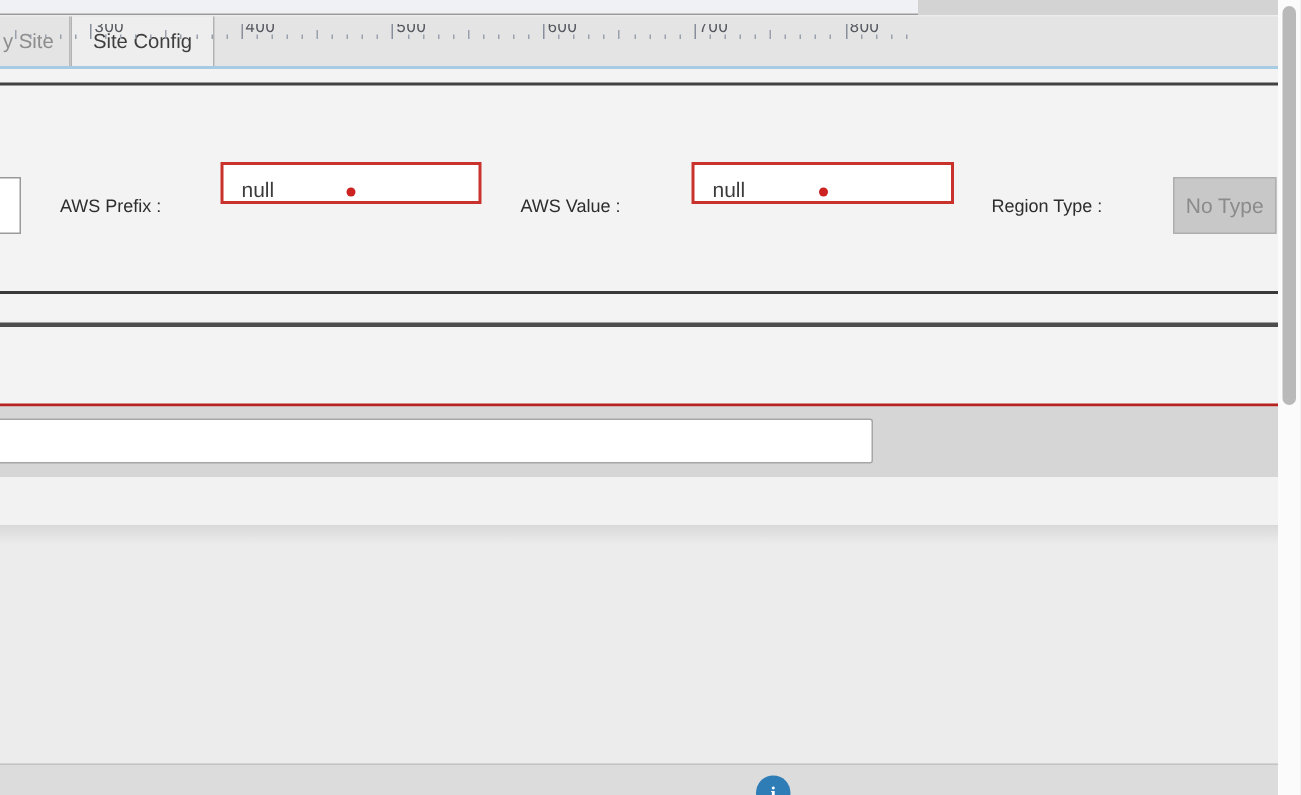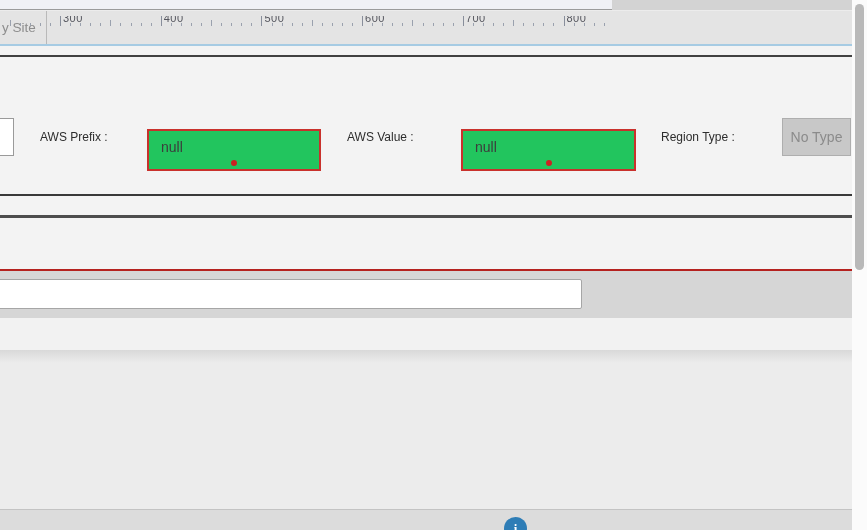--- a/index.html
+++ b/index.html
@@ -33,21 +33,21 @@
   .hline1 { left:0; top:55px; width:852px; height:2px; background:#414141; }
   .hlineA { left:0; top:194px; width:852px; height:2px; background:#393939; }
   .hlineB { left:0; top:215px; width:852px; height:3px; background:#4d4d4d; }
   .redline { left:0; top:269px; width:852px; height:2px; background:var(--divider-red,#b5221f); }
 
   
   .partial-input { left:-22px; top:118px; width:36px; height:38px; background:#ffffff;
                    border:1px solid #9a9a9a; z-index:2; }
   .field-label { top:118px; height:38px; line-height:38px; font-weight:normal;
                  font-size:12px; color:#2d2d2d; z-index:2; white-space:nowrap; }
-  .err-input { top:129px; height:42px; background:#22c55e;
+  .err-input { top:108px; height:28px; background:#ffffff;
                border:2px solid var(--error-red,#c9312c); z-index:2; }
   .err-input .val { position:absolute; left:12px; top:0; height:32px; line-height:32px;
                     font-size:14px; color:#3c3c3c; }
   .err-dot { position:absolute; left:50%; margin-left:-3px; bottom:3px; width:6px; height:6px;
              border-radius:50%; background:var(--indicator-red,#cc2222); }
   .novalue-box { left:782px; top:118px; width:69px; height:38px; background:#c8c8c8;
                  border:1px solid #aeaeae; z-index:2; text-align:center; }
   .novalue-box .val { display:block; line-height:36px; font-size:14px; color:#8b8b8b; }
 
   
@@ -143,20 +143,21 @@
       <div class="ruler-label" style="left: 264.4px;">500</div>
       <div class="ruler-label" style="left: 365.1px;">600</div>
       <div class="ruler-label" style="left: 465.8px;">700</div>
       <div class="ruler-label" style="left: 566.5px;">800</div>
     </div>
   <div class="ruler-fill"></div>
 </div>
 
 <div class="abs tabbar">
   <div class="tab-inactive">y Site</div>
+  <div class="tab-active">Site Config</div>
 </div>
 <div class="abs blue-underline"></div>
 
 <div class="abs panel-upper"></div>
 <div class="abs hline1"></div>
 
 <div class="abs partial-input"></div>
 
 <span class="abs field-label" style="left:40px">AWS Prefix :</span>
 <div class="abs err-input" style="left:147px; width:174px">

